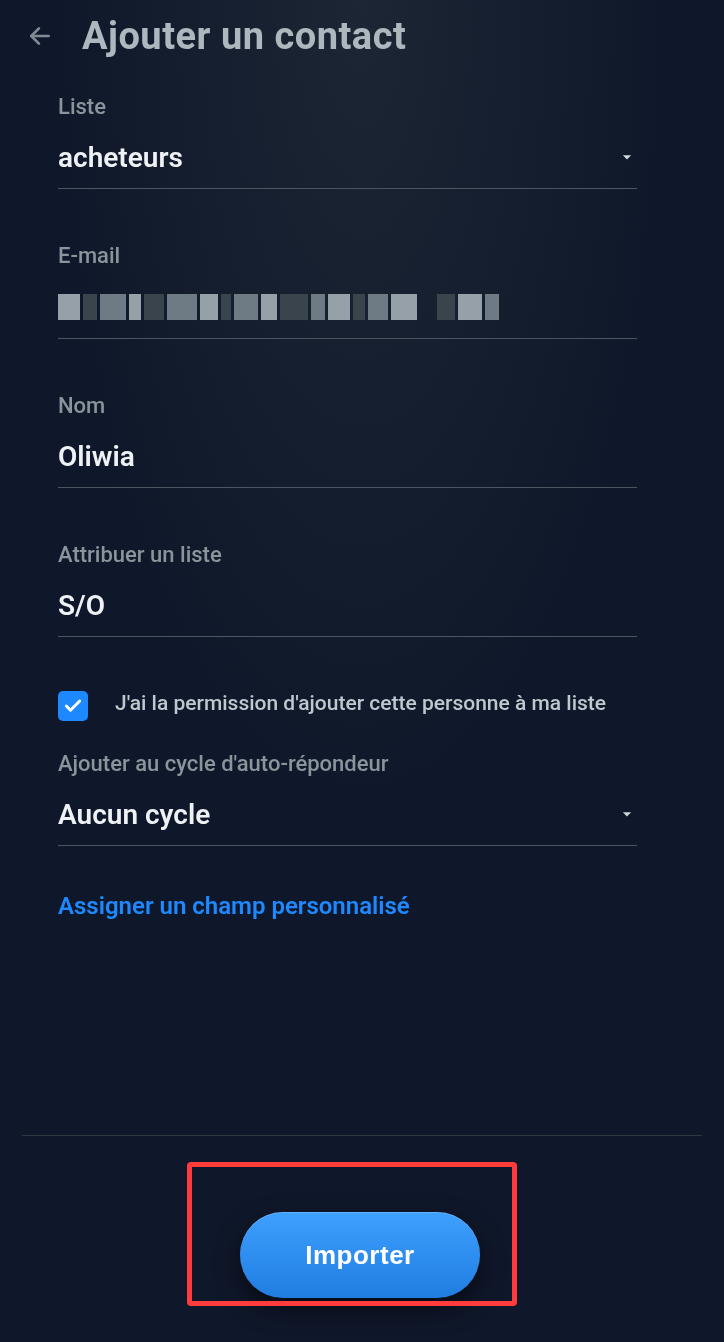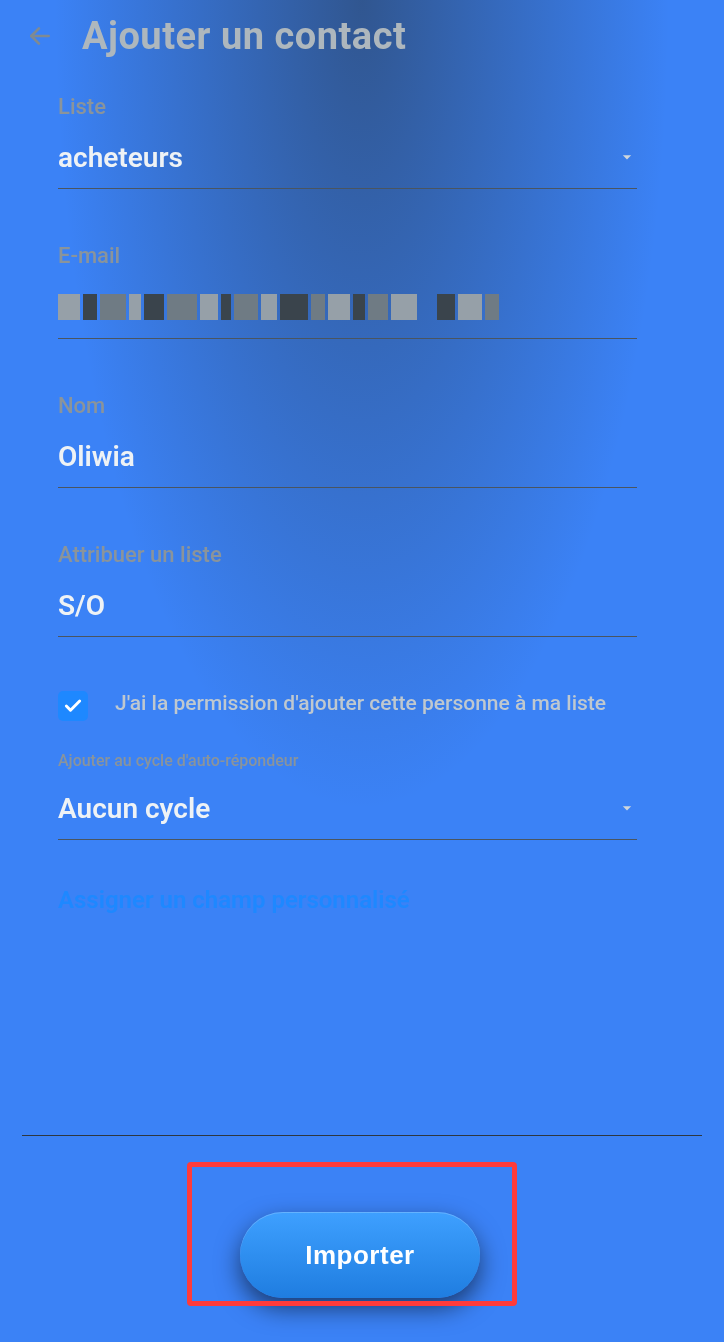--- a/index.html
+++ b/index.html
@@ -7,21 +7,21 @@
     width: 724px;
     height: 1342px;
     background: #000;
     font-family: -apple-system, BlinkMacSystemFont, "Segoe UI", Roboto, Helvetica, Arial, sans-serif;
     color: #eef2f5;
     overflow: hidden;
   }
   .screen {
     width: 724px;
     height: 1342px;
-    background: #3b82f6;
+    background: #0f172a;
     position: relative;
     padding: 0;
   }
   .content {
     background: radial-gradient(ellipse at 50% 0%, rgba(40,50,60,0.55) 0%, rgba(10,16,22,0.0) 60%);
     padding-bottom: 40px;
   }
   .header {
     display: flex;
     align-items: center;
@@ -103,21 +103,21 @@
     cursor: pointer;
     flex-shrink: 0;
   }
   .checkbox svg { display:block; }
   .checkbox-label {
     font-size: 21px;
     color: #bfc8cf;
     font-weight: 500;
   }
   .sub-label {
-    font-size: 16px;
+    font-size: 22px;
     color: #8a949b;
     margin-bottom: 22px;
     font-weight: 500;
   }
   .link {
     color: #1e88ff;
     font-size: 24px;
     font-weight: 600;
     cursor: pointer;
     display: inline-block;

